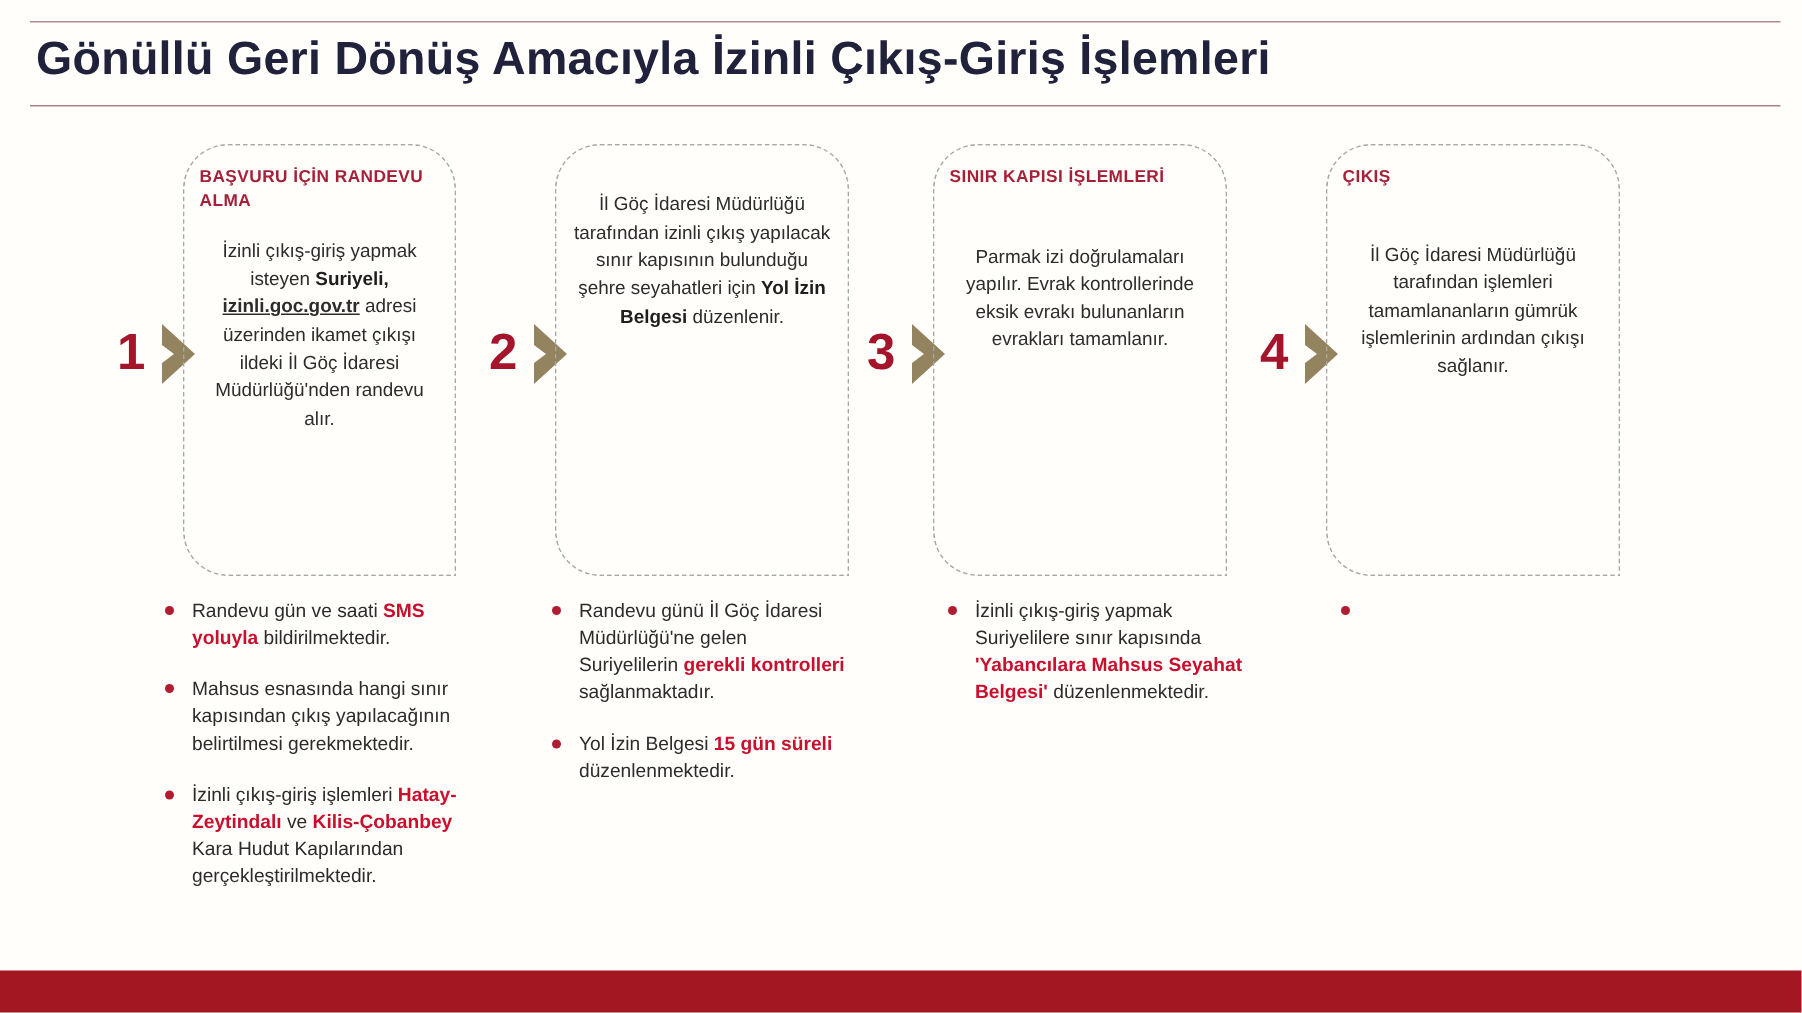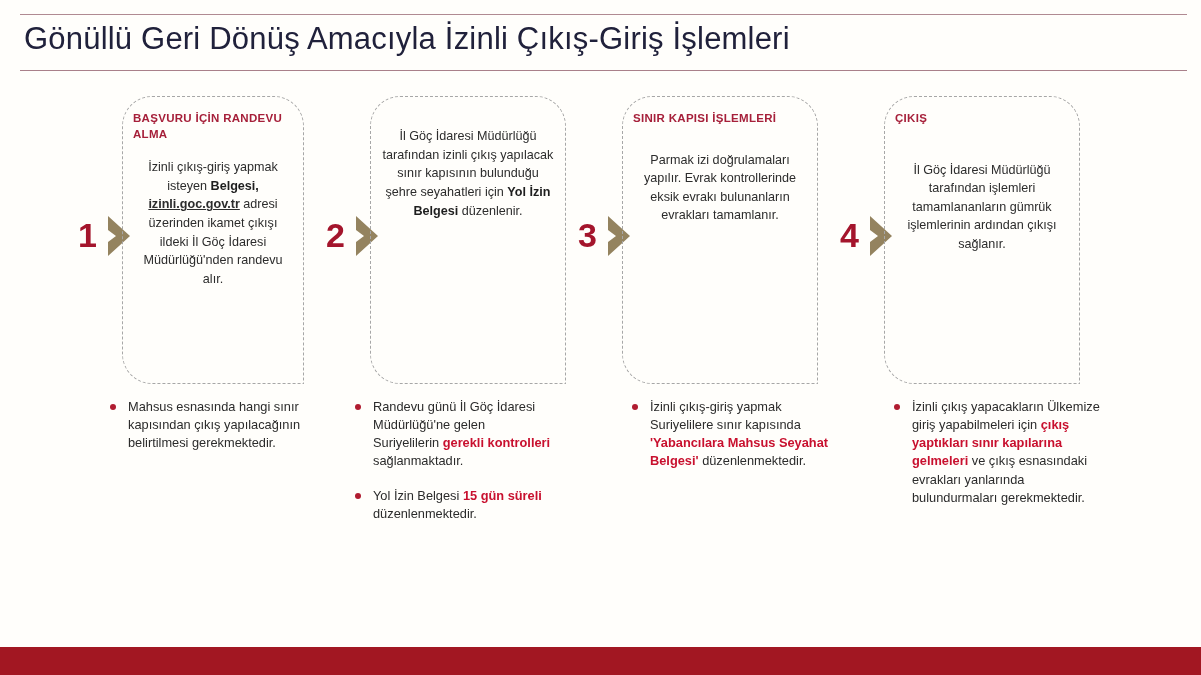--- a/index.html
+++ b/index.html
@@ -11,21 +11,21 @@
     position:relative;
   }
   .page{position:relative;width:1201px;height:675px;}
 
   
   .rule{position:absolute;left:20px;right:14px;height:1px;background:#B08A92;}
   .rule.top{top:14px;}
   .rule.bottom{top:70px;background:#A9808A;}
   .title{
     position:absolute;left:24px;top:21px;
-    font-size:31px;font-weight:400;color:#20213B;
+    font-size:31px;font-weight:700;color:#20213B;
     letter-spacing:.2px;white-space:nowrap;
   }
 
   
   .cols{position:absolute;left:0;top:96px;width:1201px;height:560px;}
   .col{position:absolute;top:0;width:300px;}
   .col.c1{left:74px;}
   .col.c2{left:322px;}
   .col.c3{left:574px;}
   .col.c4{left:836px;}
@@ -56,27 +56,27 @@
     text-transform:uppercase;
   }
   .card-body{
     margin-top:16px;
     text-align:center;
     font-size:12.6px;color:#2C2C2C;
     line-height:1.48;
   }
   .card-body b{font-weight:700;color:#1E1E1E;}
   .card-body u{text-decoration:underline;font-weight:700;}
-  .card.c3body .card-body{margin-top:24px;}
+  .card.c3body .card-body{margin-top:35px;}
   .card.c4body .card-body{margin-top:34px;}
 
   
   .bullets{position:absolute;left:0;top:302px;width:300px;}
   .bullets.b1{left:34px;width:210px;}
-  .bullets.b2{left:31px;width:200px;}
+  .bullets.b2{left:44px;width:200px;}
   .bullets.b3{left:56px;width:200px;}
   .bullets.b4{left:56px;width:215px;}
   .bullet{
     position:relative;padding-left:20px;margin-bottom:16px;
     font-size:12.8px;color:#2B2B2B;line-height:1.42;
   }
   .bullet .dot{
     position:absolute;left:2px;top:6px;
     width:6px;height:6px;border-radius:50%;
     background:#B01C30;
@@ -100,25 +100,27 @@
     <div class="col c1">
       <div class="step">
         <div class="num">1</div>
         <div class="chev">
           <svg width="34" height="44" viewBox="0 0 34 44">
               <path d="M2 2 L24 22 L2 42 L2 28 L10 22 L2 16 Z" fill="#94835F"></path>
             </svg>
         </div>
         <div class="card">
           <div class="card-title">BAŞVURU İÇİN RANDEVU ALMA</div>
-          <div class="card-body"><span>İzinli çıkış-giriş yapmak isteyen </span><b>Belgesi,</b><span> </span><u>izinli.goc.gov.tr</u><span> adresi üzerinden ikamet çıkışı ildeki İl Göç İdaresi Müdürlüğü'nden randevu alır.</span></div>
+          <div class="card-body"><span>İzinli çıkış-giriş yapmak isteyen </span><b>Suriyeli,</b><span> </span><u>izinli.goc.gov.tr</u><span> adresi üzerinden ikamet çıkışı ildeki İl Göç İdaresi Müdürlüğü'nden randevu alır.</span></div>
         </div>
       </div>
       <div class="bullets b1">
+          <div class="bullet"><span class="dot"></span><span><span>Randevu gün ve saati </span><span class="hl">SMS yoluyla</span><span> bildirilmektedir.</span></span></div>
           <div class="bullet"><span class="dot"></span><span><span>Mahsus esnasında hangi sınır kapısından çıkış yapılacağının belirtilmesi gerekmektedir.</span></span></div>
+          <div class="bullet"><span class="dot"></span><span><span>İzinli çıkış-giriş işlemleri </span><span class="hl">Hatay-Zeytindalı</span><span> ve </span><span class="hl">Kilis-Çobanbey</span><span> Kara Hudut Kapılarından gerçekleştirilmektedir.</span></span></div>
         </div>
     </div>
 
     <div class="col c2">
       <div class="step">
         <div class="num">2</div>
         <div class="chev">
           <svg width="34" height="44" viewBox="0 0 34 44">
               <path d="M2 2 L24 22 L2 42 L2 28 L10 22 L2 16 Z" fill="#94835F"></path>
             </svg>
@@ -158,20 +160,20 @@
           <svg width="34" height="44" viewBox="0 0 34 44">
               <path d="M2 2 L24 22 L2 42 L2 28 L10 22 L2 16 Z" fill="#94835F"></path>
             </svg>
         </div>
         <div class="card wide c4body">
           <div class="card-title">ÇIKIŞ</div>
           <div class="card-body"><span>İl Göç İdaresi Müdürlüğü tarafından işlemleri tamamlananların gümrük işlemlerinin ardından çıkışı sağlanır.</span></div>
         </div>
       </div>
       <div class="bullets b4">
-          <div class="bullet"><span class="dot"></span><span><span>İzinli çıkış yapacakların Ülkemize giriş yapabilmeleri için </span><span class="hl">çıkış yaptıkları sınır kapılarına gelmeleri</span><span> ve çıkış esnasındaki evrakları yanlarında bulundurmaları gerekmektedir.</span></span></div>
+          <div class="bullet"><span class="dot"></span></div>
         </div>
     </div>
 
   </div>
 
   <div class="footbar"></div>
 </div>
 
 </body></html>

